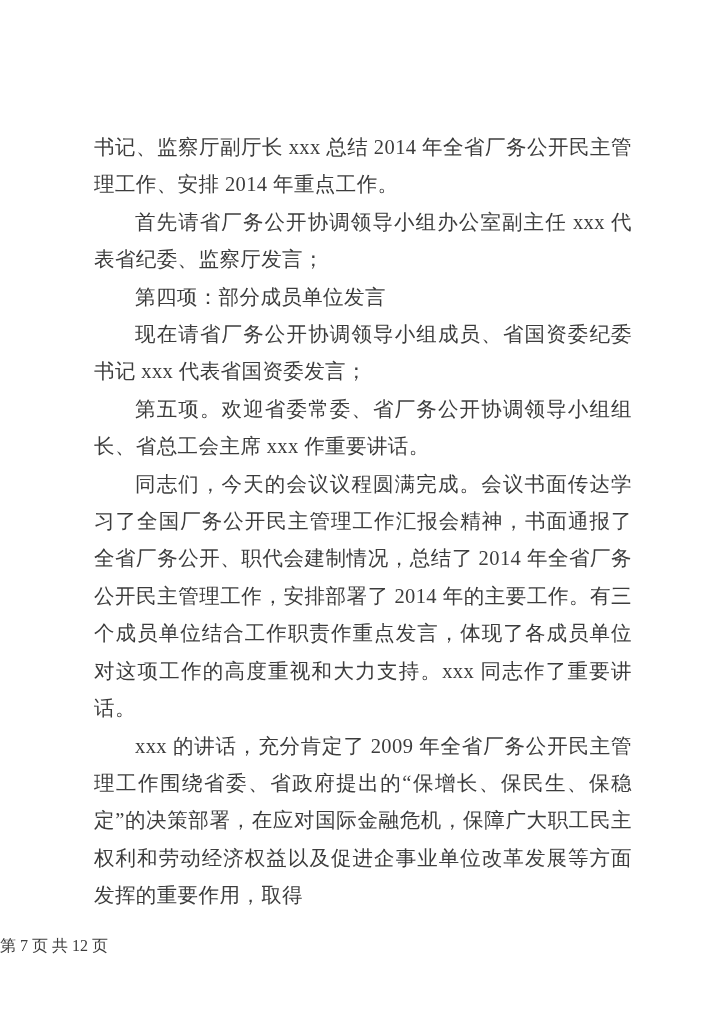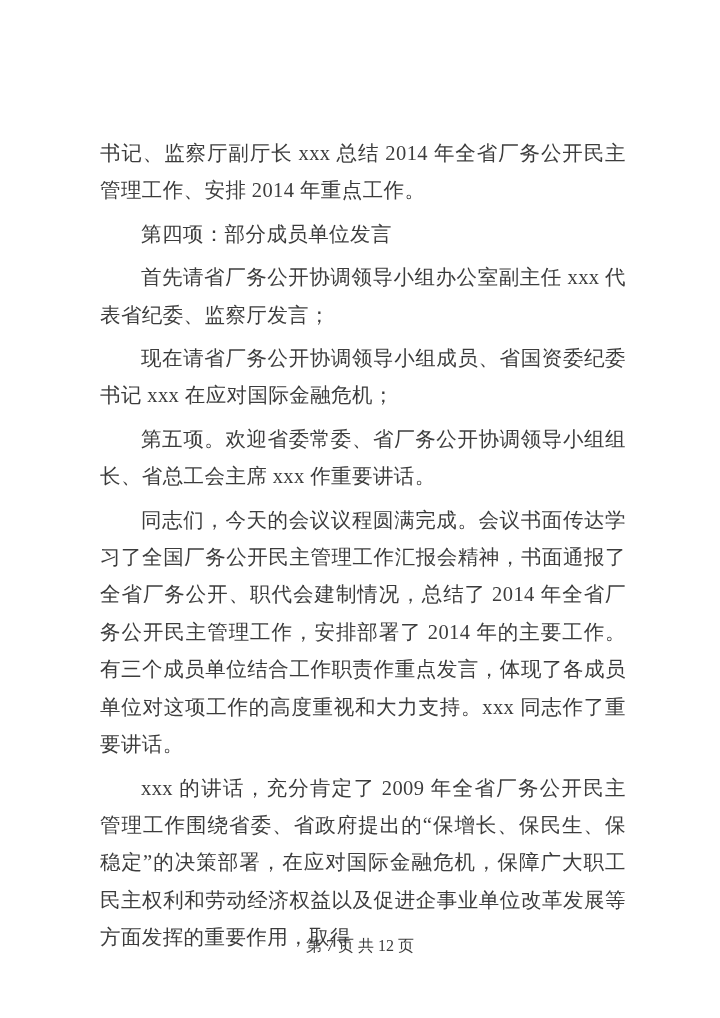--- a/index.html
+++ b/index.html
@@ -16,54 +16,54 @@
     font-family: "Liberation Serif", "DejaVu Serif", serif;
     color: #3c3c3c;
   }
   .doc-body {
     position: absolute;
     top: 129px;
     left: 94px;
     width: 538px;
   }
   .doc-body p {
-    margin: 6px;
+    margin: 0;
     padding: 0;
     font-size: 20.5px;
     line-height: 37.4px;
     letter-spacing: 0.4px;
     text-align: justify;
     text-justify: inter-ideograph;
     text-indent: 2em;
     word-break: break-all;
   }
   .doc-body p.no-indent {
     text-indent: 0;
   }
   .page-footer {
     position: absolute;
     top: 934px;
     left: 0;
     width: 100%;
-    text-align: center;
+    text-align: left;
     font-size: 16px;
     line-height: 24px;
     color: #3c3c3c;
   }
 </style>
 </head>
 <body>
 
 <div class="page">
 
   <div class="doc-body">
     <p class="no-indent">书记、监察厅副厅长 xxx 总结 2014 年全省厂务公开民主管理工作、安排 2014 年重点工作。</p>
+    <p>首先请省厂务公开协调领导小组办公室副主任 xxx 代表省纪委、监察厅发言；</p>
     <p>第四项：部分成员单位发言</p>
-    <p>首先请省厂务公开协调领导小组办公室副主任 xxx 代表省纪委、监察厅发言；</p>
-    <p>现在请省厂务公开协调领导小组成员、省国资委纪委书记 xxx 在应对国际金融危机；</p>
+    <p>现在请省厂务公开协调领导小组成员、省国资委纪委书记 xxx 代表省国资委发言；</p>
     <p>第五项。欢迎省委常委、省厂务公开协调领导小组组长、省总工会主席 xxx 作重要讲话。</p>
     <p>同志们，今天的会议议程圆满完成。会议书面传达学习了全国厂务公开民主管理工作汇报会精神，书面通报了全省厂务公开、职代会建制情况，总结了 2014 年全省厂务公开民主管理工作，安排部署了 2014 年的主要工作。有三个成员单位结合工作职责作重点发言，体现了各成员单位对这项工作的高度重视和大力支持。xxx 同志作了重要讲话。</p>
     <p>xxx 的讲话，充分肯定了 2009 年全省厂务公开民主管理工作围绕省委、省政府提出的“保增长、保民生、保稳定”的决策部署，在应对国际金融危机，保障广大职工民主权利和劳动经济权益以及促进企事业单位改革发展等方面发挥的重要作用，取得</p>
   </div>
 
   <div class="page-footer">
     <span>第 7 页 共 12 页</span>
   </div>
 
 </div>

